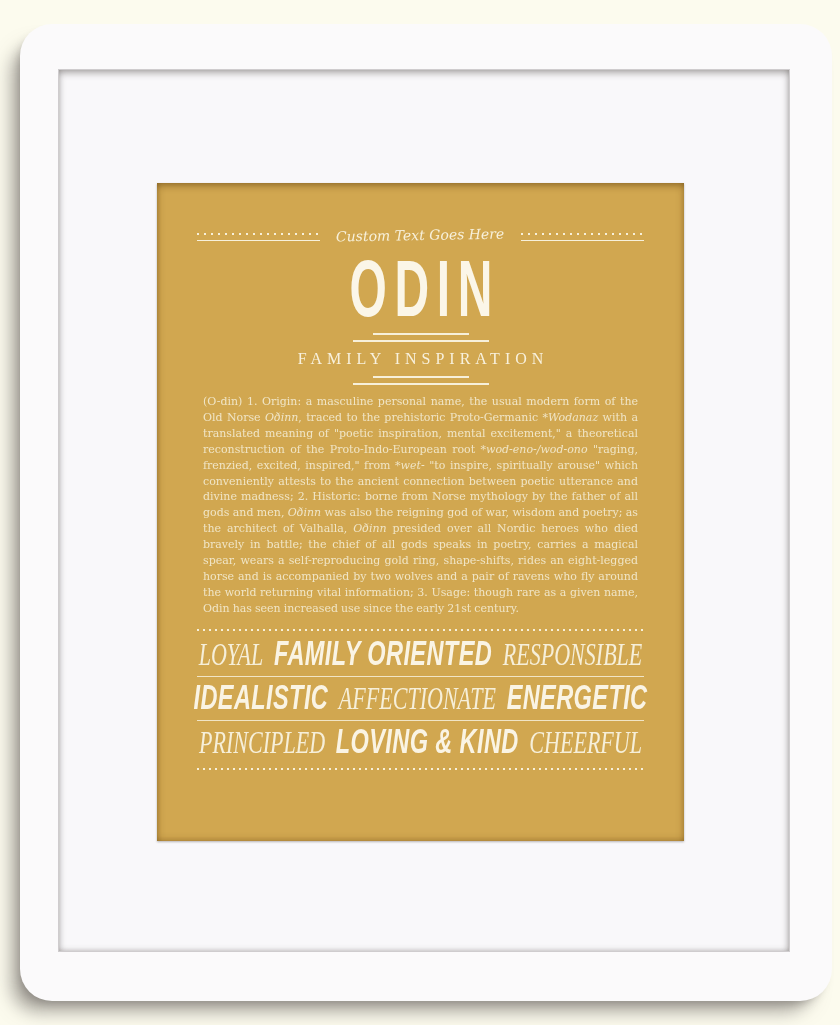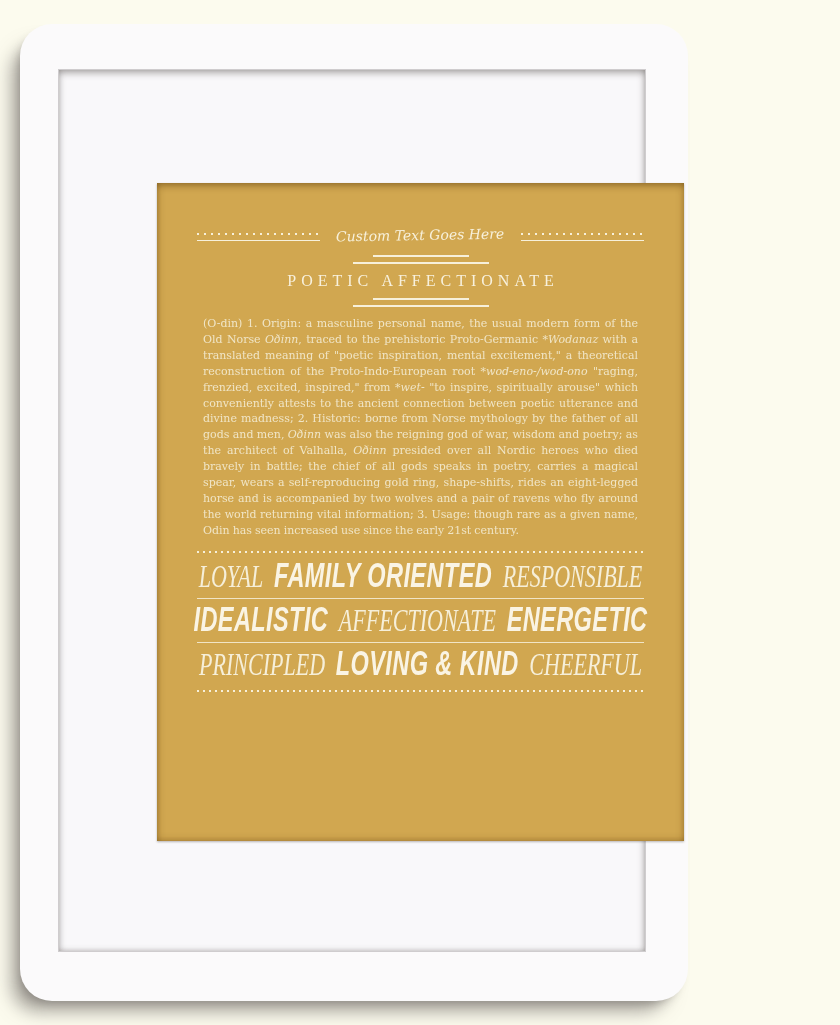--- a/index.html
+++ b/index.html
@@ -6,21 +6,21 @@
     --bg:#FCFBEE;
     --frame:#FBFAFB;
     --mat:#F9F8FA;
     --gold:#D1A750;
     --cream:#F7F0DA;
     --body-text:#F0E5C6;
   }
   html,body{margin:0;padding:0;background:var(--bg);}
   .scene{position:relative;width:840px;height:1025px;background:var(--bg);overflow:hidden;
          font-family:"Liberation Sans",sans-serif;}
-  .frame{position:absolute;left:20px;top:24px;width:668px;height:977px;background:var(--frame);
+  .frame{position:absolute;left:20px;top:24px;width:812px;height:977px;background:var(--frame);
          box-shadow:-14px 16px 18px -6px rgba(95,90,85,0.55), -4px 6px 8px -4px rgba(95,90,85,0.35);border-radius:32px;}
   .mat{position:absolute;left:38px;top:45px;right:42px;bottom:49px;background:var(--mat);
        border:1px solid #cfccce;
        box-shadow:inset 0 5px 7px -2px rgba(60,55,50,0.40),
                   inset -5px 0 7px -4px rgba(60,55,50,0.28),
                   inset 5px 0 7px -4px rgba(60,55,50,0.18),
                   inset 0 -4px 6px -4px rgba(60,55,50,0.28);}
   .print{position:absolute;left:98px;top:113px;width:527px;height:658px;background:var(--gold);
          box-sizing:border-box;padding:38px 40px 0;
          box-shadow:inset 0 6px 7px -3px rgba(92,60,10,0.45),
@@ -75,27 +75,30 @@
   <div class="frame">
     <div class="mat">
       <div class="print">
 
         <div class="custom-row">
           <div class="dot-rule"></div>
           <div class="script">Custom Text Goes Here</div>
           <div class="dot-rule"></div>
         </div>
 
+        <div class="name-line">
+          <div class="name">ODIN</div>
+        </div>
 
         <div class="double-rule">
           <div class="short"></div>
           <div class="long"></div>
         </div>
 
-        <div class="meaning">POETIC AFFECTIONATE</div>
+        <div class="meaning">FAMILY INSPIRATION</div>
 
         <div class="double-rule below">
           <div class="short"></div>
           <div class="long"></div>
         </div>
 
         <p class="definition" id="definition"><span>(O-din)  1. Origin:  a masculine personal name, the usual modern form of the Old Norse </span><i>Oðinn</i><span>, traced to the prehistoric Proto-Germanic </span><i>*Wodanaz</i><span> with a translated meaning of "poetic inspiration, mental excitement," a theoretical reconstruction of the Proto-Indo-European root </span><i>*wod-eno-/wod-ono</i><span> "raging, frenzied, excited, inspired," from </span><i>*wet-</i><span> "to inspire, spiritually arouse" which conveniently attests to the ancient connection between poetic utterance and divine madness;  2. Historic:  borne from Norse mythology by the father of all gods and men, </span><i>Oðinn</i><span> was also the reigning god of war, wisdom and poetry; as the architect of Valhalla, </span><i>Oðinn</i><span> presided over all Nordic heroes who died bravely in battle; the chief of all gods speaks in poetry, carries a magical spear, wears a self-reproducing gold ring, shape-shifts, rides an eight-legged horse and is accompanied by two wolves and a pair of ravens who fly around the world returning vital information;  3. Usage:  though rare as a given name, Odin has seen increased use since the early 21st century.</span></p>
 
         <div class="dotted-div"></div>
 

